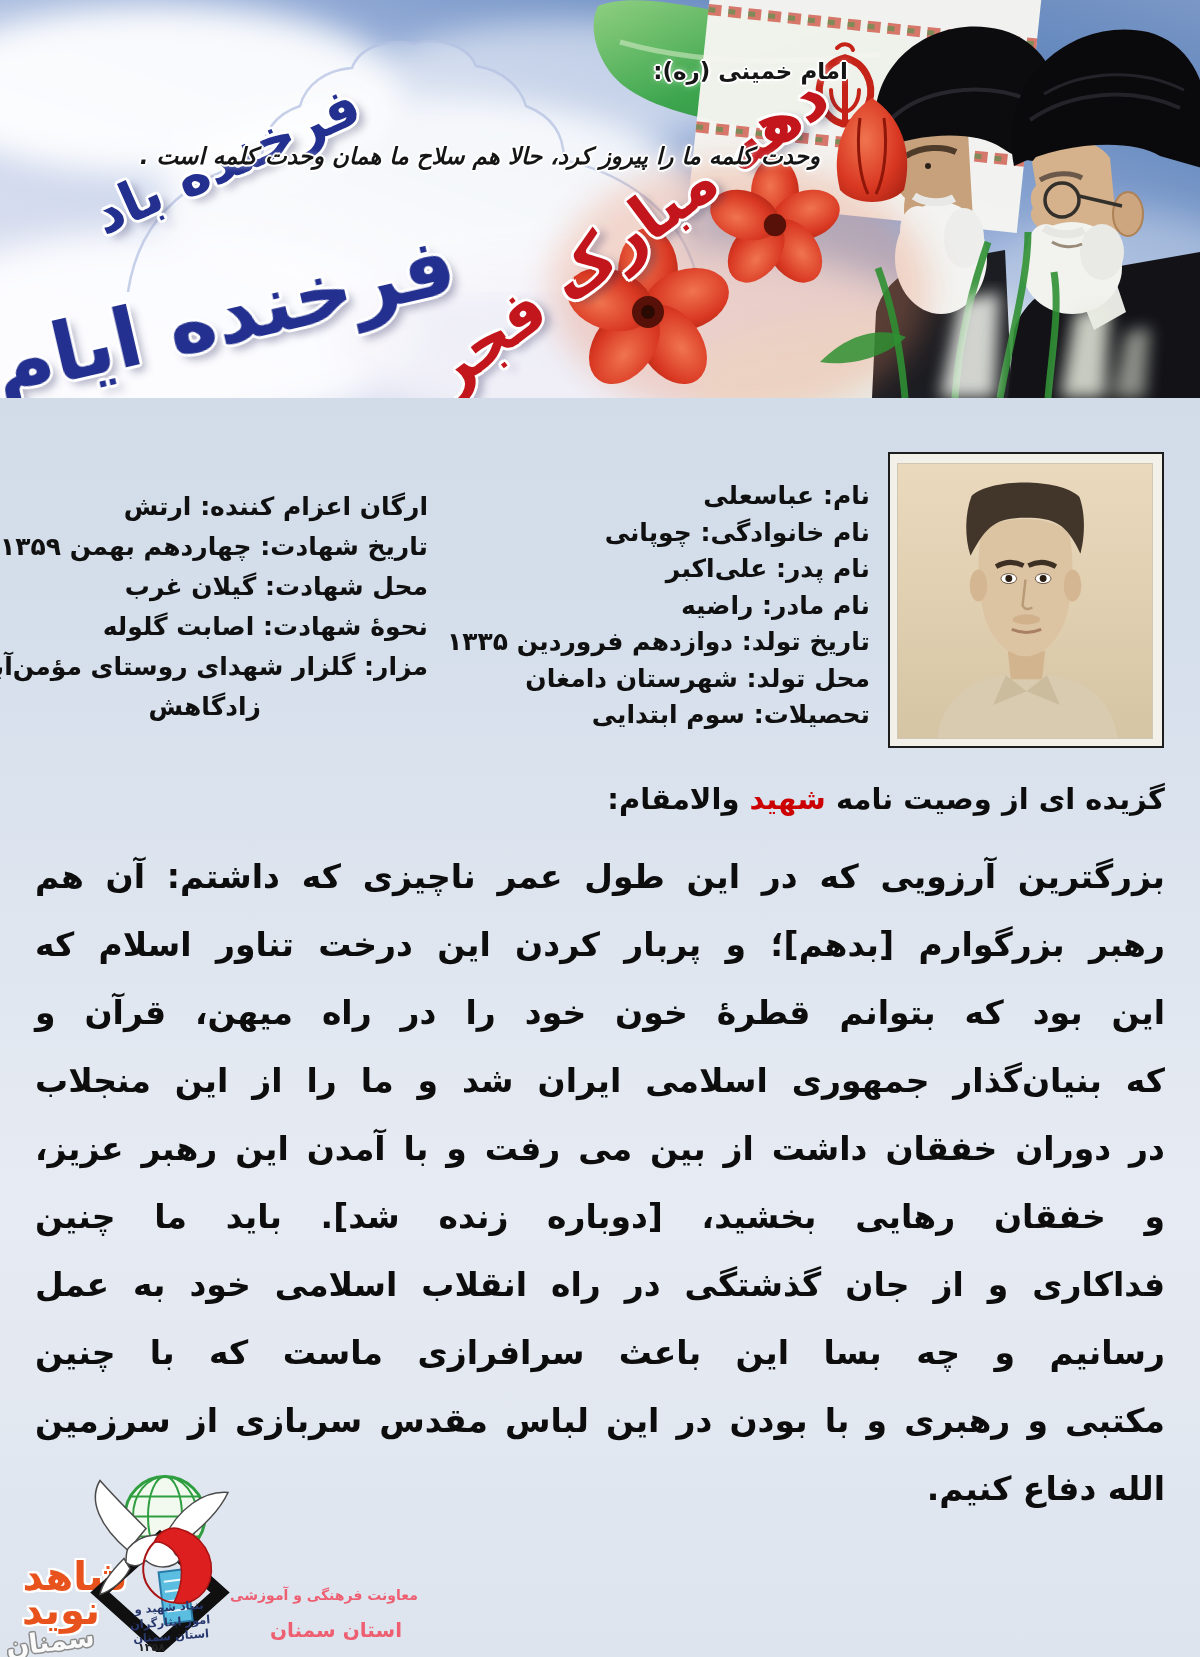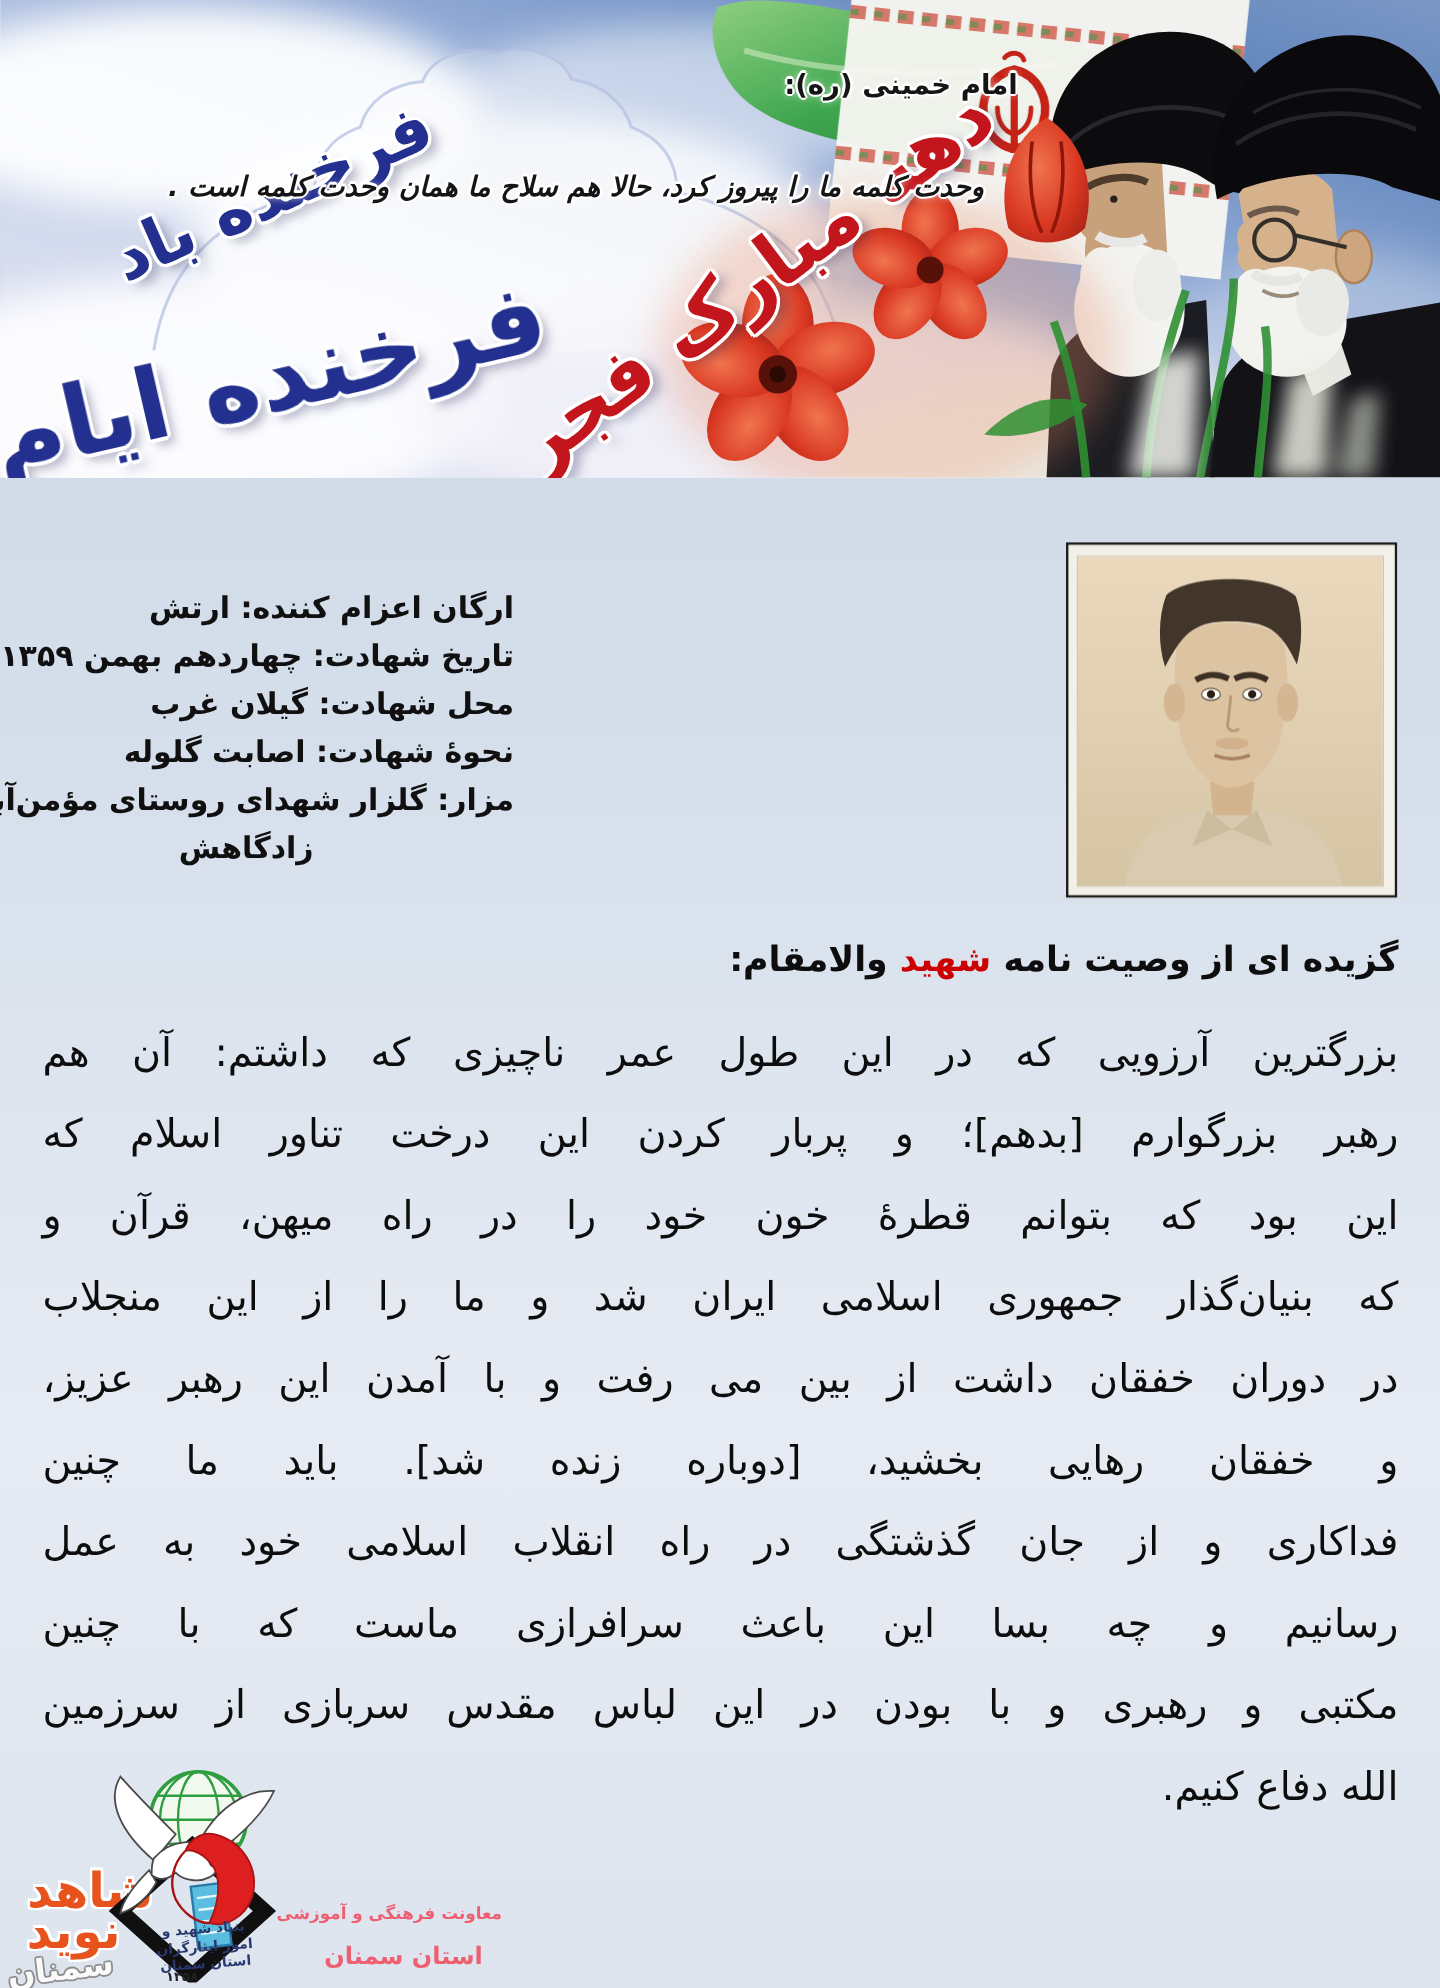--- a/index.html
+++ b/index.html
@@ -26,21 +26,21 @@
     background:#f3f0ea;border:2px solid #1d1d1d;box-sizing:border-box;padding:9px;}
   .photo-frame svg{width:100%;height:100%;display:block;border:1px solid #cfc6b4;}
   .bio{position:absolute;font-weight:bold;color:#101010;font-size:25px;}
   .bio div{white-space:nowrap;text-align:right;}
   .bio-right{right:330px;top:478px;line-height:36.5px;}
   .bio-left{right:772px;top:487px;line-height:40px;}
   .bio-left .indent{margin-right:167px;}
   
   .testament-title{position:absolute;right:35px;top:782px;font-size:29px;font-weight:bold;color:#0d0d0d;white-space:nowrap;}
   .testament-title .hl{color:#cc0000;}
-  .testament-body{position:absolute;right:35px;left:35px;top:843px;font-size:33px;font-weight:normal;color:#0d0d0d;}
+  .testament-body{position:absolute;right:35px;left:35px;top:843px;font-size:33px;font-weight:bold;color:#0d0d0d;}
   .testament-body .tline{height:68px;line-height:68px;text-align:justify;text-align-last:justify;text-justify:inter-word;}
   .testament-body .tline.last{text-align:right;text-align-last:right;}
   
   .wm{position:absolute;left:6px;top:1556px;width:120px;text-align:center;direction:rtl;}
   .wm span{display:block;font-weight:bold;line-height:1;}
   .wm .w1,.wm .w2{font-size:40px;color:#e8521d;
     text-shadow:2px 0 0 #fff,-2px 0 0 #fff,0 2px 0 #fff,0 -2px 0 #fff,
       2px 2px 0 #fff,-2px -2px 0 #fff,2px -2px 0 #fff,-2px 2px 0 #fff;}
   .wm .w1{transform:translateX(9px);}
   .wm .w2{transform:translateX(-5px);margin-top:-6px;}
@@ -227,20 +227,29 @@
       <ellipse cx="113" cy="115" rx="8" ry="5" fill="#fff" stroke="#6b5743"></ellipse>
       <circle cx="113" cy="115" r="3.5" fill="#2a1d12"></circle>
       <ellipse cx="148" cy="115" rx="8" ry="5" fill="#fff" stroke="#6b5743"></ellipse>
       <circle cx="148" cy="115" r="3.5" fill="#2a1d12"></circle>
       <path d="M130,116 L127,142 Q130,148 137,144" stroke="#b89a76" stroke-width="2.5" fill="none"></path>
       <ellipse cx="131" cy="156" rx="14" ry="5" fill="#c9a87f" opacity="0.65"></ellipse>
       <path d="M116,166 Q131,172 146,166" stroke="#a97f62" stroke-width="3" fill="none"></path>
     </svg>
   </div>
 
+  <div class="bio bio-right">
+    <div>نام: عباسعلی</div>
+    <div>نام خانوادگی: چوپانی</div>
+    <div>نام پدر: علی‌اکبر</div>
+    <div>نام مادر: راضیه</div>
+    <div>تاریخ تولد: دوازدهم فروردین ۱۳۳۵</div>
+    <div>محل تولد: شهرستان دامغان</div>
+    <div>تحصیلات: سوم ابتدایی</div>
+  </div>
   <div class="bio bio-left">
     <div>ارگان اعزام کننده: ارتش</div>
     <div>تاریخ شهادت: چهاردهم بهمن ۱۳۵۹</div>
     <div>محل شهادت: گیلان غرب</div>
     <div>نحوهٔ شهادت: اصابت گلوله</div>
     <div>مزار: گلزار شهدای روستای مؤمن‌آباد</div>
     <div class="indent">زادگاهش</div>
   </div>
 
   <div class="testament-title">

